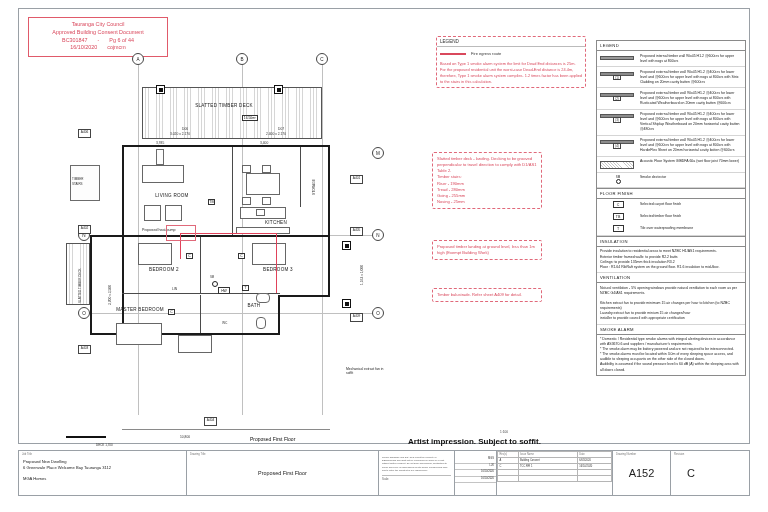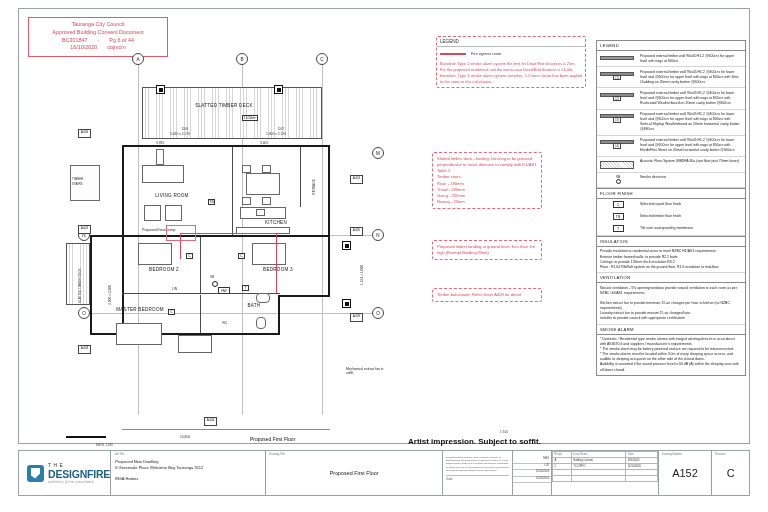--- a/index.html
+++ b/index.html
@@ -556,28 +556,20 @@
     <div class="bar"></div>
   </div>
   <div class="plan-title">
     <span>Proposed First Floor</span>
   </div>
   <div class="scale-note">1:100</div>
   <div class="artist-note">Artist impression. Subject to soffit.</div>
 
   <div class="titleblock">
 
-    <div class="tb-cell tb-logo">
-      <div class="logo-mark"></div>
-      <div>
-        <div class="logo-the">THE</div>
-        <div class="logo-name">DESIGNFIRE</div>
-        <div class="logo-sub">architects &amp; fire consultants</div>
-      </div>
-    </div>
 
     <div class="tb-cell tb-job">
       <span class="tb-lab">Job Title</span>
       <div class="line">Proposed New Dwelling</div>
       <div class="line">6 Greenvale Place  Welcome Bay Tauranga 3112</div>
       <div class="client">MGA Homes</div>
     </div>
 
     <div class="tb-cell tb-draw">
       <span class="tb-lab">Drawing Title</span>

